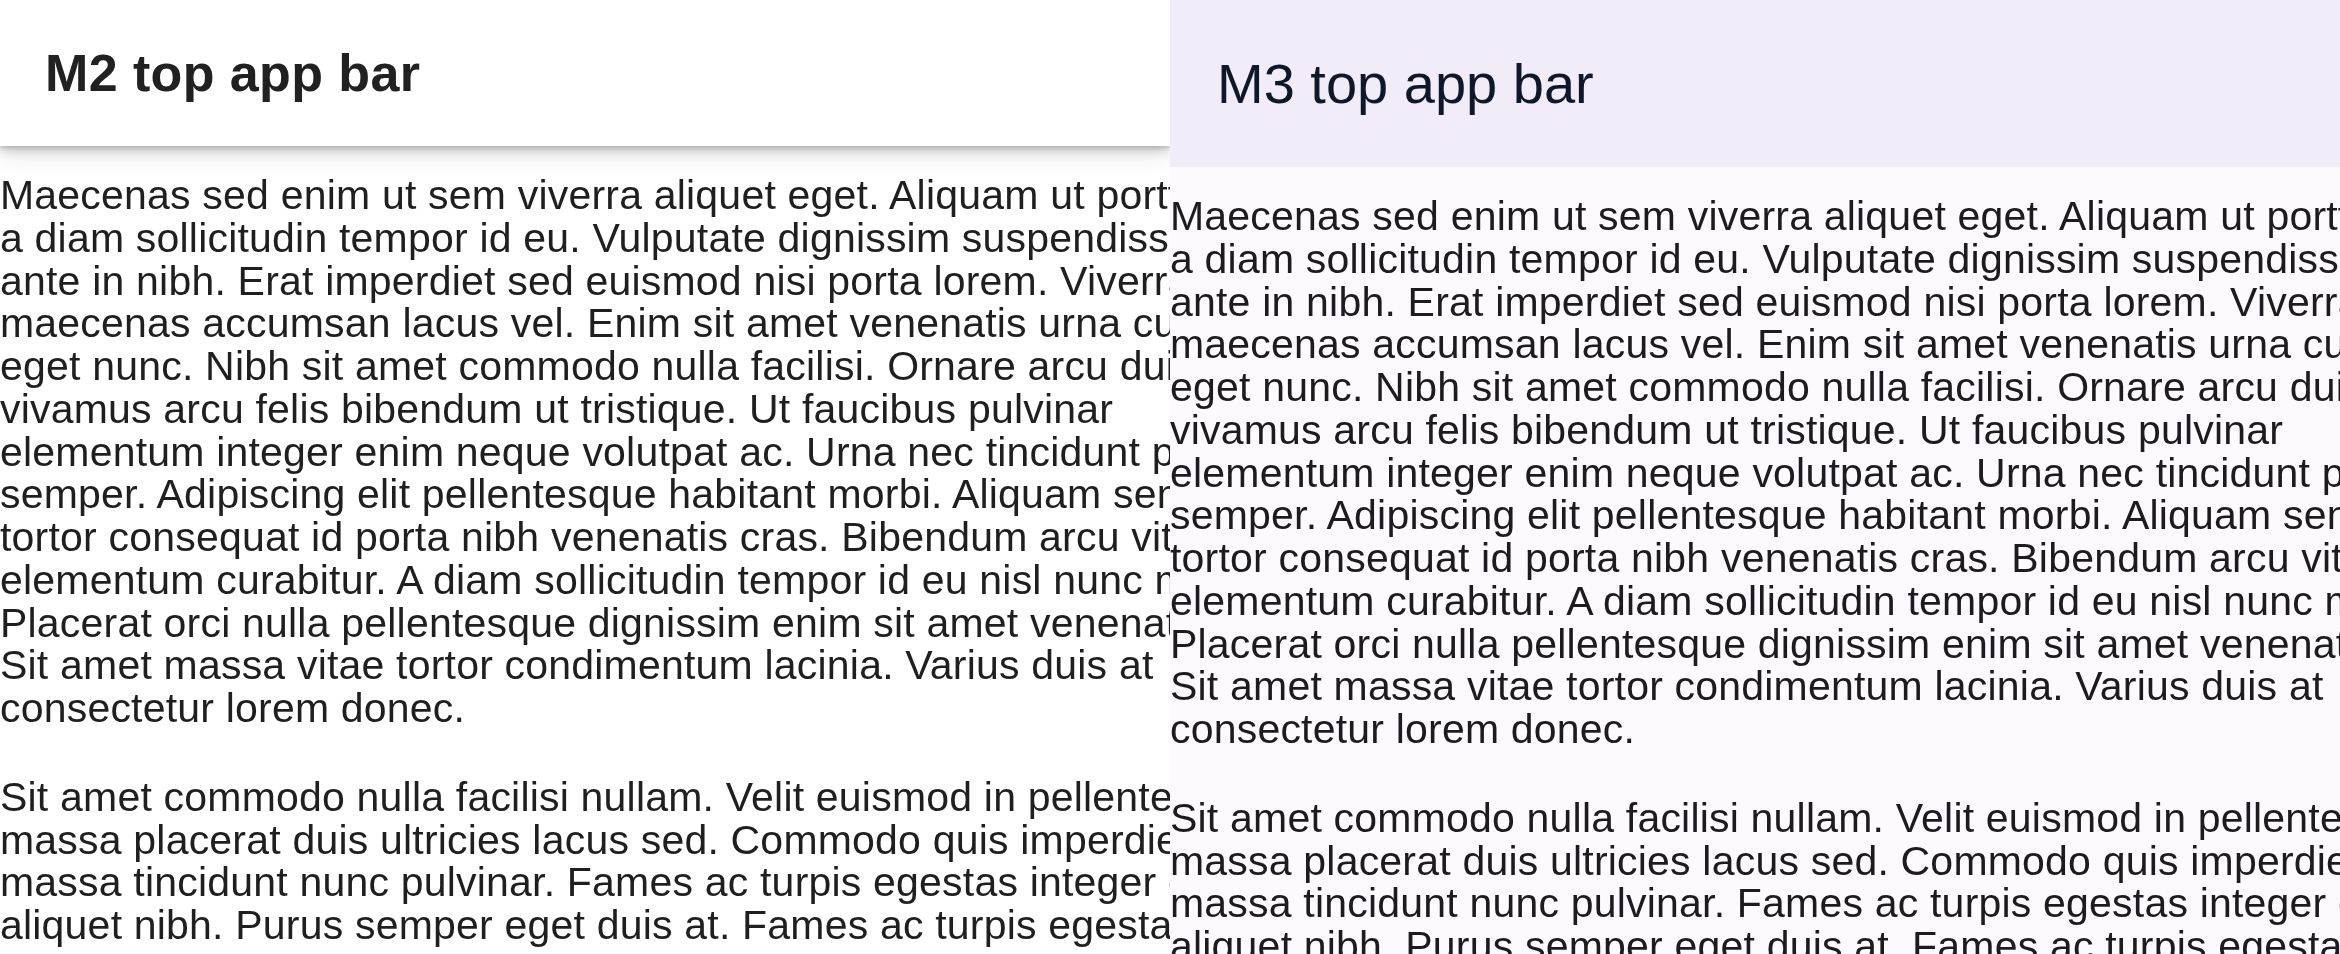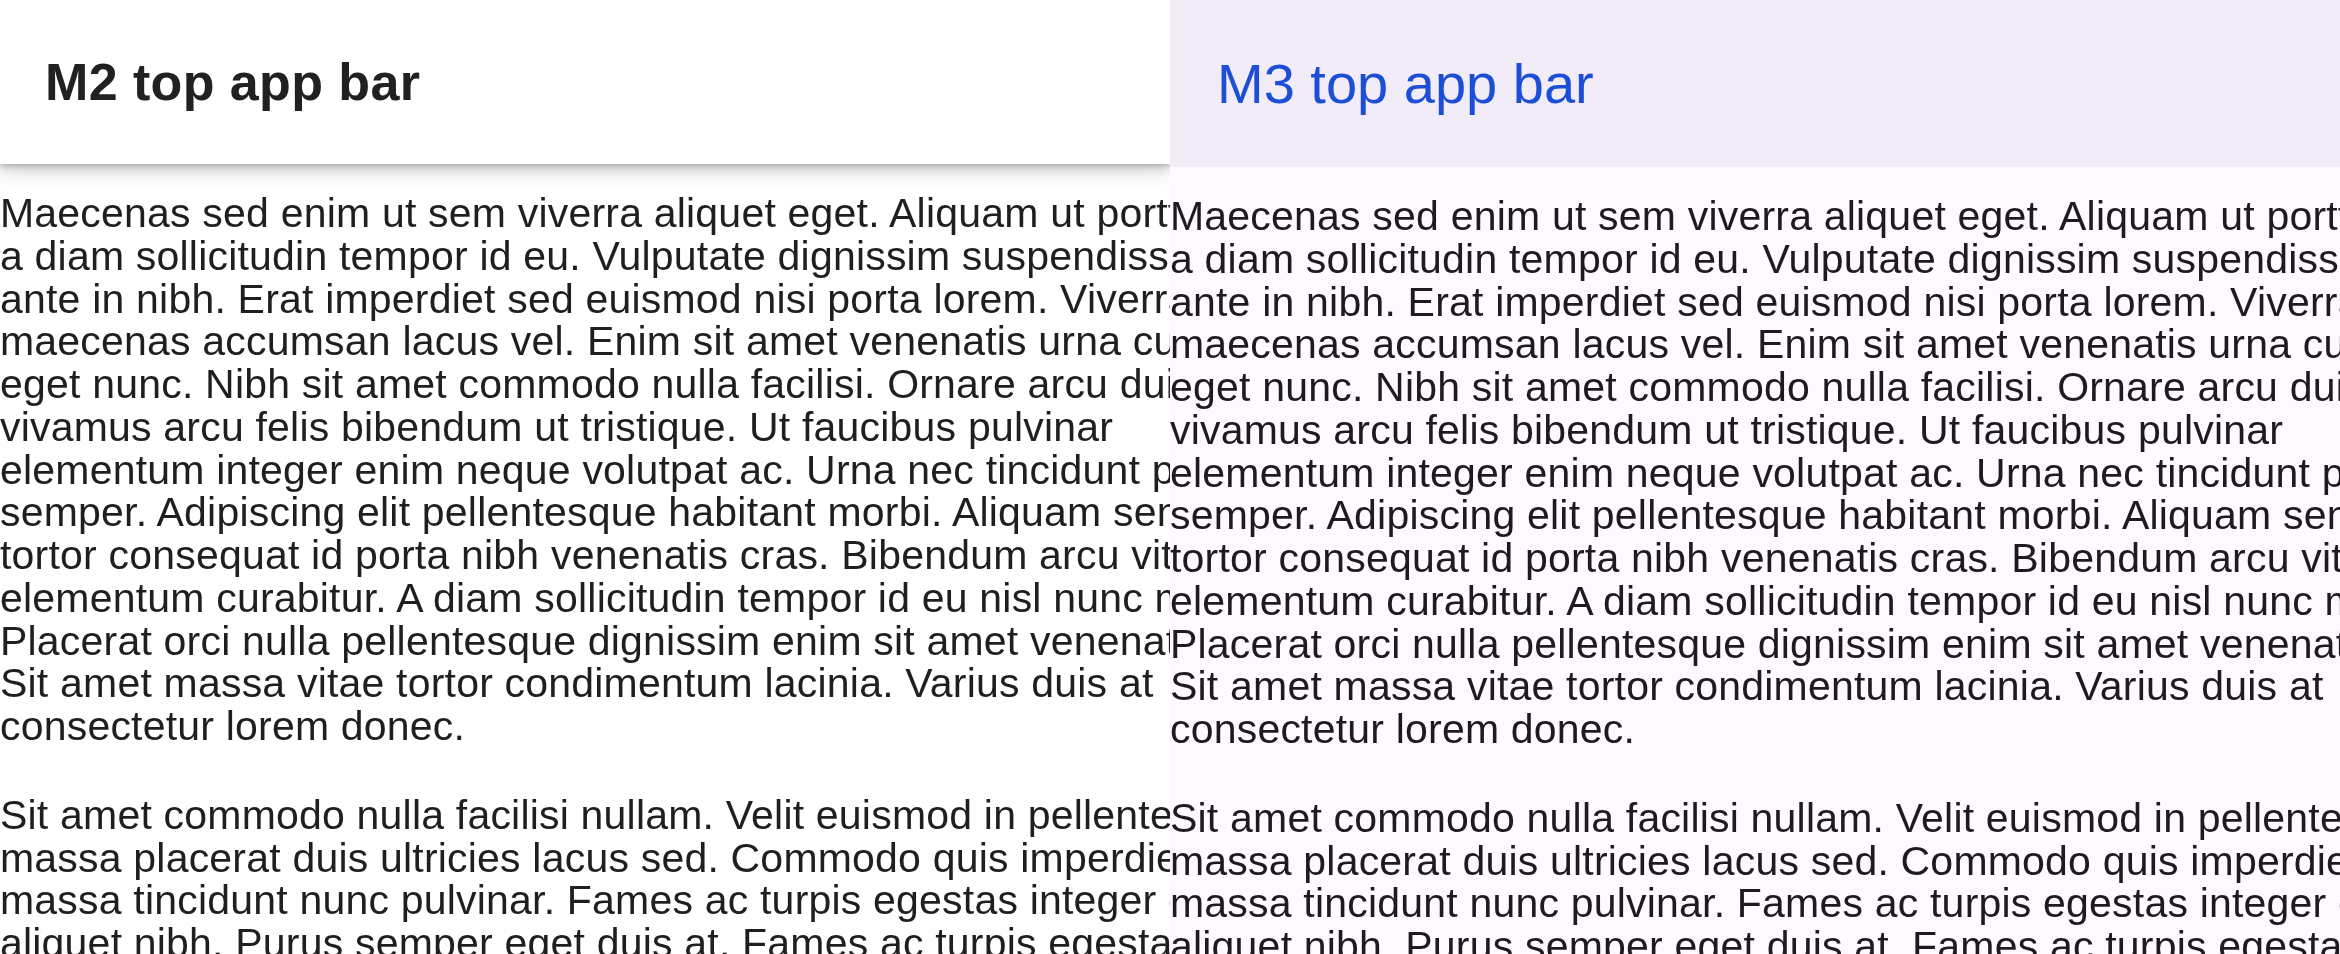--- a/index.html
+++ b/index.html
@@ -16,21 +16,21 @@
     flex: 0 0 auto;
   }
   .app-bar {
     width: 100%;
     display: flex;
     align-items: center;
     position: relative;
     z-index: 2;
   }
   .app-bar.m2 {
-    height: 164px;
+    height: 146px;
     box-shadow: 0 5px 10px rgba(0,0,0,0.16), 0 2px 4px rgba(0,0,0,0.14), 0 8px 24px rgba(0,0,0,0.10);
   }
   .app-bar.m3 {
     height: 167px;
   }
   .app-bar-title {
     display: block;
     white-space: nowrap;
   }
   .m2 .app-bar-title {
@@ -84,21 +84,21 @@
         <div class="line">Sit amet commodo nulla facilisi nullam. Velit euismod in pellentesque</div>
         <div class="line">massa placerat duis ultricies lacus sed. Commodo quis imperdiet</div>
         <div class="line">massa tincidunt nunc pulvinar. Fames ac turpis egestas integer eget</div>
         <div class="line">aliquet nibh. Purus semper eget duis at. Fames ac turpis egestas integer.</div>
       </div>
     </div>
 </section>
 
 <section class="pane" style="background-color: rgb(254, 248, 255);">
   <header class="app-bar m3" style="background-color: rgb(241, 236, 247);">
-    <h1 class="app-bar-title" style="color: #1d4ed8;">M3 top app bar</h1>
+    <h1 class="app-bar-title" style="color: #0f172a;">M3 top app bar</h1>
   </header>
   <div class="body-text" style="color: rgb(29, 27, 32);">
       <div class="paragraph">
         <div class="line">Maecenas sed enim ut sem viverra aliquet eget. Aliquam ut porttitor leo</div>
         <div class="line">a diam sollicitudin tempor id eu. Vulputate dignissim suspendisse in est</div>
         <div class="line">ante in nibh. Erat imperdiet sed euismod nisi porta lorem. Viverra</div>
         <div class="line">maecenas accumsan lacus vel. Enim sit amet venenatis urna cursus</div>
         <div class="line">eget nunc. Nibh sit amet commodo nulla facilisi. Ornare arcu dui</div>
         <div class="line">vivamus arcu felis bibendum ut tristique. Ut faucibus pulvinar</div>
         <div class="line">elementum integer enim neque volutpat ac. Urna nec tincidunt praesent</div>

